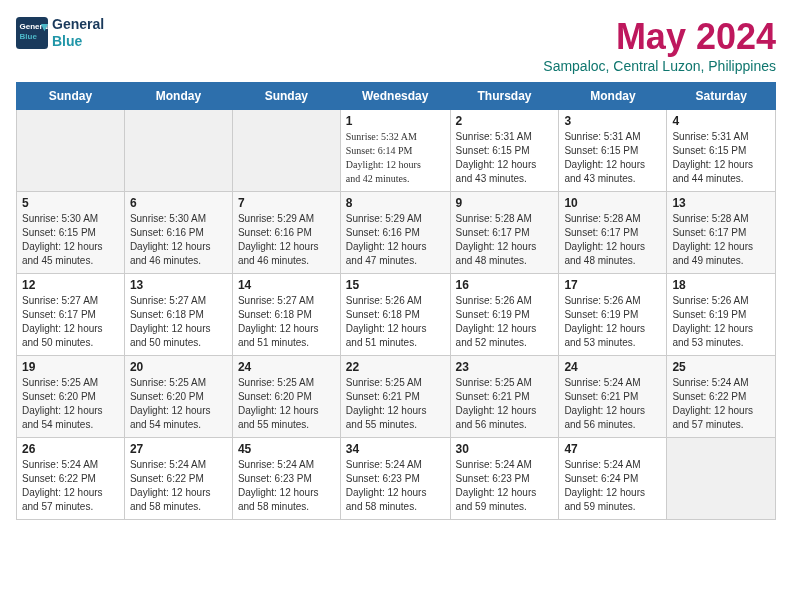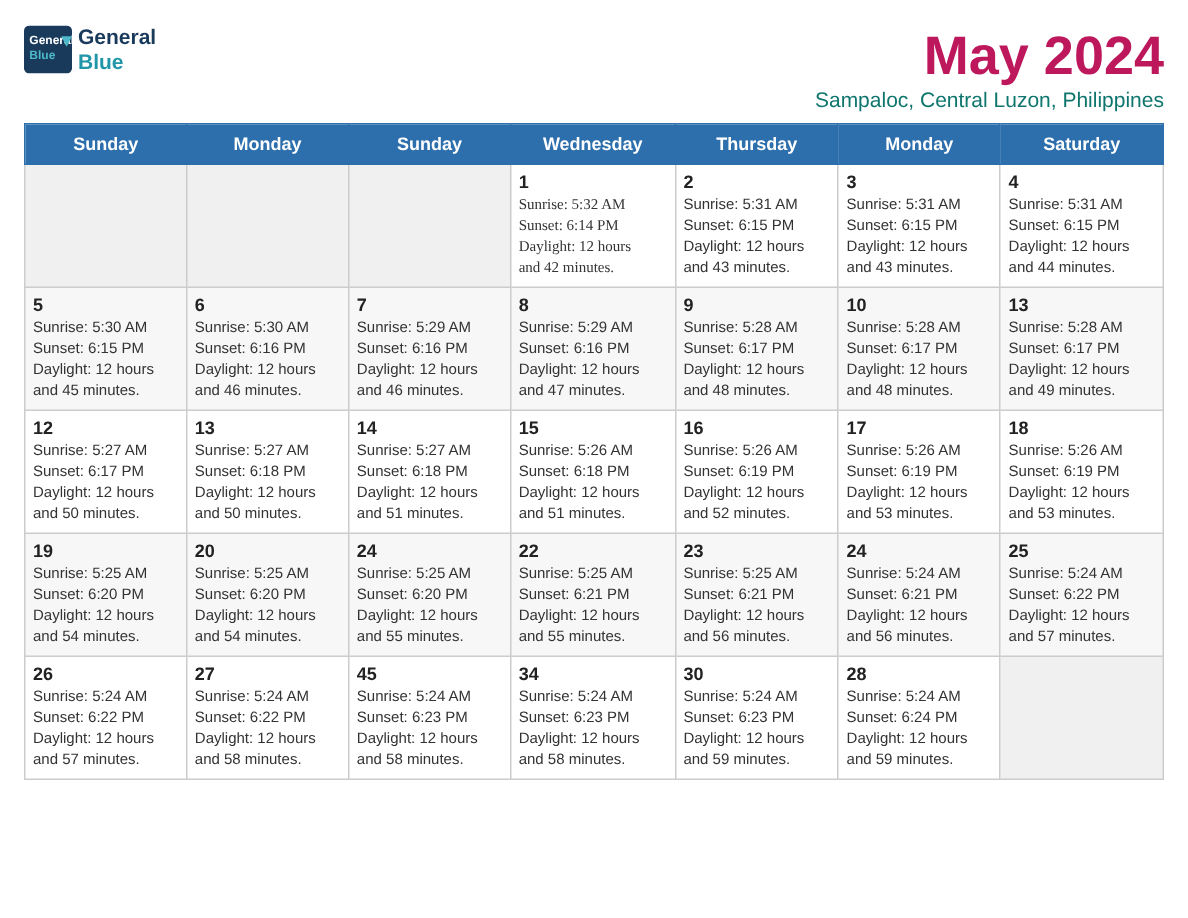--- a/index.html
+++ b/index.html
@@ -328,21 +328,21 @@
 and 58 minutes.</div>
         </td>
         <td>
           <span class="day-num">30</span>
           <div class="cell-info" style="white-space: pre-line;">Sunrise: 5:24 AM
 Sunset: 6:23 PM
 Daylight: 12 hours
 and 59 minutes.</div>
         </td>
         <td>
-          <span class="day-num">28</span>
+          <span class="day-num">47</span>
           <div class="cell-info" style="white-space: pre-line;">Sunrise: 5:24 AM
 Sunset: 6:24 PM
 Daylight: 12 hours
 and 59 minutes.</div>
         </td>
         <td class="empty-cell"></td>
       </tr>
     </tbody>
 </table>
 

